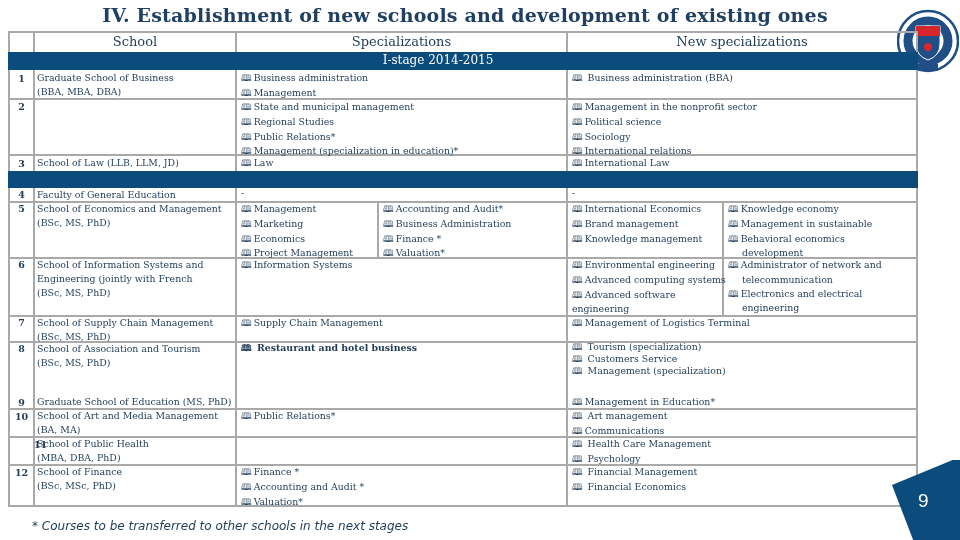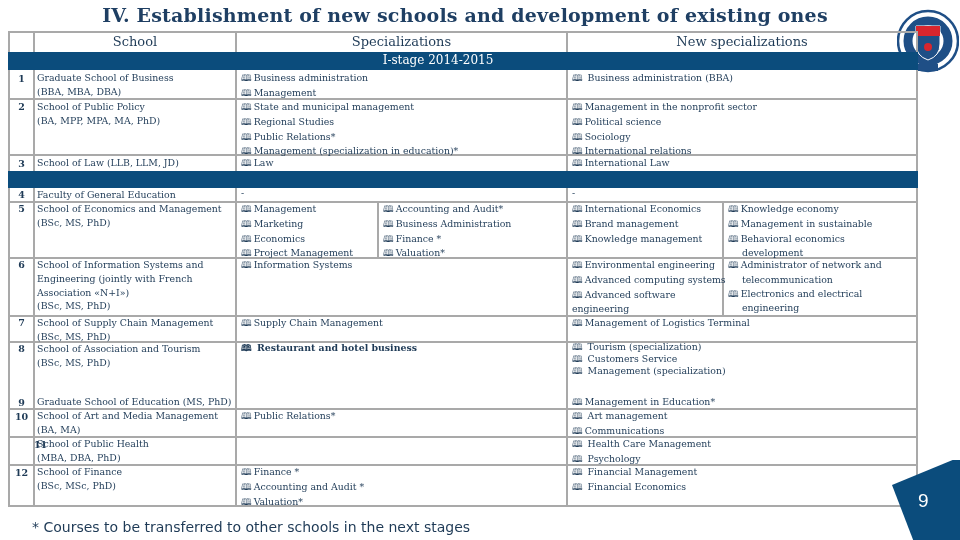--- a/index.html
+++ b/index.html
@@ -13,21 +13,21 @@
     .hline { height:2px; }
     .vline { width:2px; }
     .hdr { position:absolute; top:3px; font-size:13px; color:#1e3a56; text-align:center; }
     .bar { position:absolute; left:0; width:910px; background:#0b4c7c; }
     .bar-label { position:absolute; color:#ffffff; font-size:12px; top:1px; text-align:center; }
     .cell { position:absolute; font-size:9.4px; line-height:13.8px; color:#1e3a56; white-space:nowrap; }
     .num { position:absolute; font-size:9.5px; font-weight:bold; width:25px; text-align:center; color:#1e3a56; }
     .item { display:block; }
     .book { display:inline-block; margin-right:2px; font-size:9px; }
     .indent { padding-left:14px; }
-    .footnote { position:absolute; left:32px; top:519px; font-size:14px; 
+    .footnote { position:absolute; left:32px; top:519px; font-size:12px; font-style:italic;
                 font-family:"DejaVu Sans",sans-serif; color:#1e3a56; }
     .pagebox { position:absolute; left:892px; top:460px; width:80px; height:90px; }
     .pagenum { position:absolute; left:918px; top:490px; font-family:"Liberation Sans",sans-serif;
                font-size:19px; color:#ffffff; }
   </style>
 </head>
 <body>
 
 <div class="title">IV. Establishment of new schools and development of existing ones</div>
 
@@ -83,24 +83,20 @@
   </div>
   <div class="cell" style="left:233px;top:40px;">
     <span class="item"><span class="book">🕮</span><span>Business administration</span></span>
     <span class="item"><span class="book">🕮</span><span>Management</span></span>
   </div>
   <div class="cell" style="left:564px;top:40px;">
     <span class="item"><span class="book">🕮</span> <span>Business administration (BBA)</span></span>
   </div>
 
   <div class="num" style="left:1px;top:70px;">2</div>
-  <div class="cell" style="left:29px;top:69px;">
-    <span class="item">School of Public Policy</span>
-      <span class="item">(BA, MPP, MPA, MA, PhD)</span>
-  </div>
   <div class="cell" style="left:233px;top:69px;">
     <span class="item"><span class="book">🕮</span><span>State and municipal management</span></span>
     <span class="item"><span class="book">🕮</span><span>Regional Studies</span></span>
     <span class="item"><span class="book">🕮</span><span>Public Relations*</span></span>
     <span class="item"><span class="book">🕮</span><span>Management (specialization in education)*</span></span>
   </div>
   <div class="cell" style="left:564px;top:69px;">
     <span class="item"><span class="book">🕮</span><span>Management in the nonprofit sector</span></span>
     <span class="item"><span class="book">🕮</span><span>Political science</span></span>
     <span class="item"><span class="book">🕮</span><span>Sociology</span></span>
@@ -151,21 +147,20 @@
     <span class="item"><span class="book">🕮</span><span>Knowledge economy</span></span>
     <span class="item"><span class="book">🕮</span><span>Management in sustainable</span></span>
     <span class="item"><span class="book">🕮</span><span>Behavioral economics</span></span>
     <span class="item indent">development</span>
   </div>
 
   <div class="num" style="left:1px;top:228px;">6</div>
   <div class="cell" style="left:29px;top:227px;">
     <span class="item">School of Information Systems and</span>
     <span class="item">Engineering (jointly with French</span>
-    <span class="item">Association «N+I»)</span>
     <span class="item">(BSc, MS, PhD)</span>
   </div>
   <div class="cell" style="left:233px;top:227px;">
     <span class="item"><span class="book">🕮</span><span>Information Systems</span></span>
   </div>
   <div class="cell" style="left:564px;top:227px;">
     <span class="item"><span class="book">🕮</span><span>Environmental engineering</span></span>
     <span class="item"><span class="book">🕮</span><span>Advanced computing systems</span></span>
     <span class="item"><span class="book">🕮</span><span>Advanced software</span></span>
     <span class="item">engineering</span>

